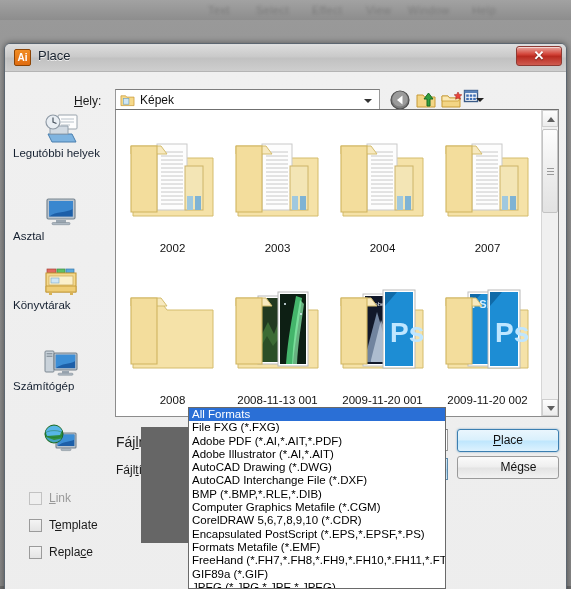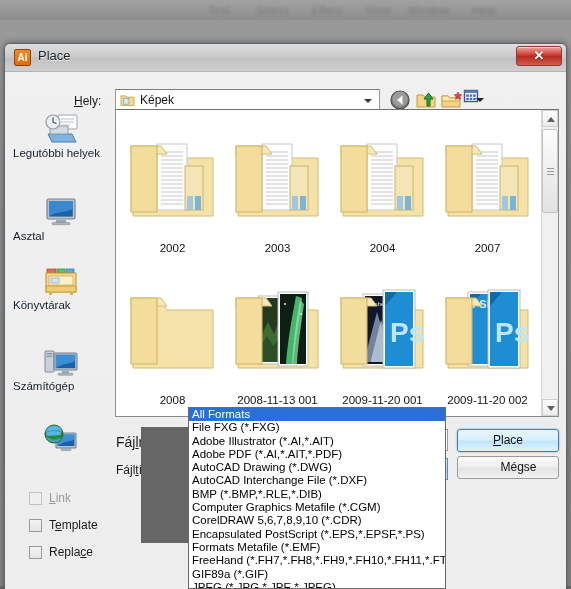--- a/index.html
+++ b/index.html
@@ -735,22 +735,22 @@
     <div class="dlgbtn" id="btn-cancel">Mégse</div>
 
   </div>
 </div>
 
 <div id="preview-panel"></div>
 
 <div id="ftype-list">
     <div class="ft-opt sel">All Formats</div>
     <div class="ft-opt">File FXG (*.FXG)</div>
+    <div class="ft-opt">Adobe PDF (*.AI,*.AIT,*.PDF)</div>
     <div class="ft-opt">Adobe Illustrator (*.AI,*.AIT)</div>
-    <div class="ft-opt">Adobe PDF (*.AI,*.AIT,*.PDF)</div>
     <div class="ft-opt">AutoCAD Drawing (*.DWG)</div>
     <div class="ft-opt">AutoCAD Interchange File (*.DXF)</div>
     <div class="ft-opt">BMP (*.BMP,*.RLE,*.DIB)</div>
     <div class="ft-opt">Computer Graphics Metafile (*.CGM)</div>
     <div class="ft-opt">CorelDRAW 5,6,7,8,9,10 (*.CDR)</div>
     <div class="ft-opt">Encapsulated PostScript (*.EPS,*.EPSF,*.PS)</div>
     <div class="ft-opt">Formats Metafile (*.EMF)</div>
     <div class="ft-opt">FreeHand (*.FH7,*.FH8,*.FH9,*.FH10,*.FH11,*.FT11)</div>
     <div class="ft-opt">GIF89a (*.GIF)</div>
     <div class="ft-opt">JPEG (*.JPG,*.JPE,*.JPEG)</div>

